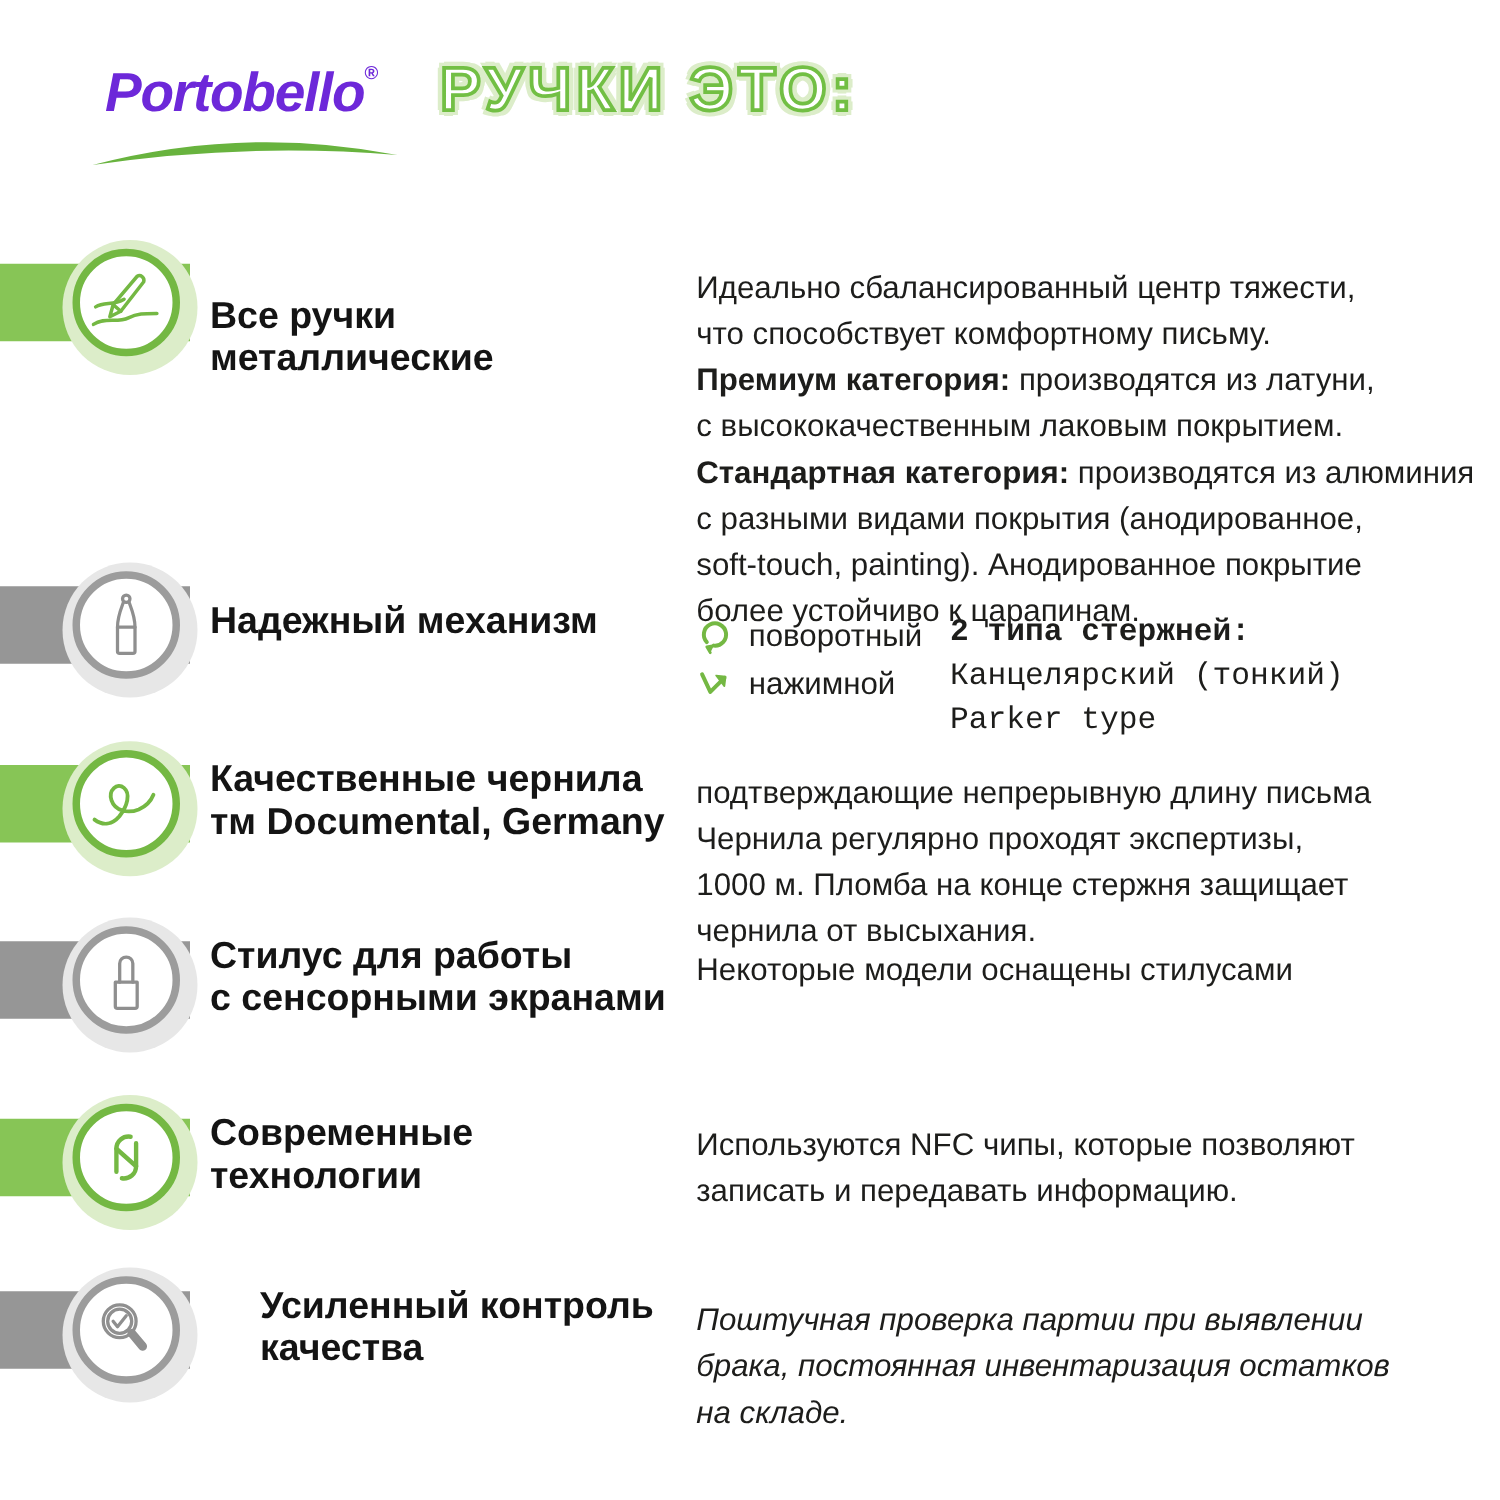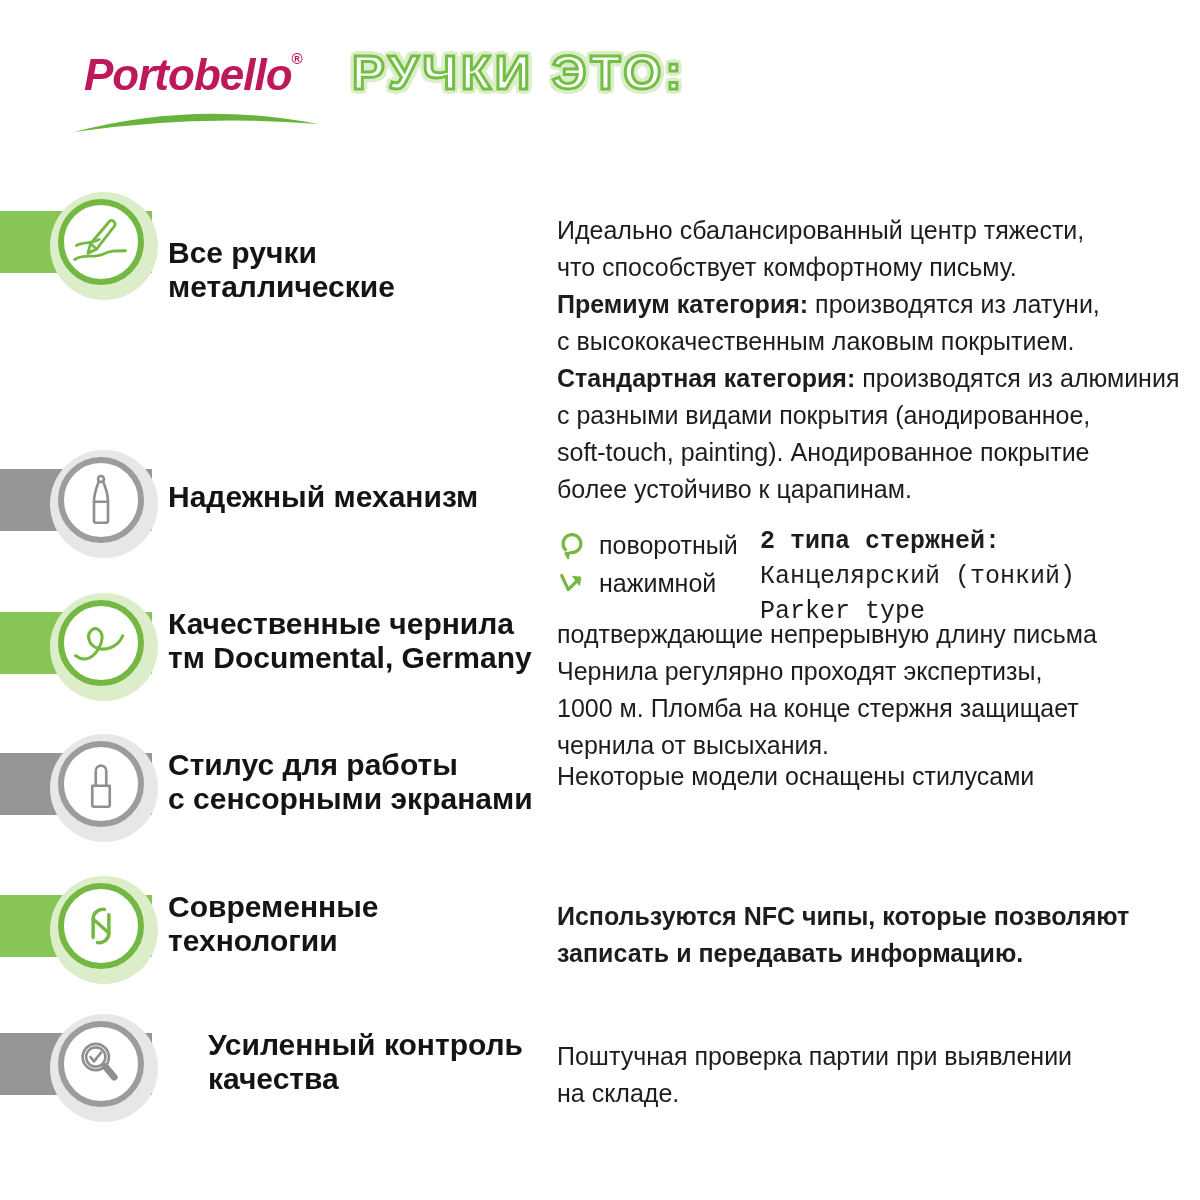--- a/index.html
+++ b/index.html
@@ -8,21 +8,21 @@
     font-family:"Liberation Sans","DejaVu Sans",sans-serif;
     background:#ffffff; position:relative; overflow:hidden;
     color:#1d1d1b;
   }
   #page { position:absolute; inset:0; }
 
   
   #logo-wrap { position:absolute; left:84px; top:50px; }
   #logo-text {
     font-size:44px; font-weight:bold; font-style:italic;
-    color:#be185d; letter-spacing:-1px;
+    color:#6d28d9; letter-spacing:-1px;
   }
   #logo-reg { font-size:15px; vertical-align:26px; font-style:normal; font-weight:bold; }
   #logo-swoosh { position:absolute; left:-14px; top:58px; }
   #page-title {
     position:absolute; left:352px; top:44px;
     font-size:49px; font-weight:bold; letter-spacing:4px;
     color:#ffffff;
     -webkit-text-stroke:3px #72bf44;
     text-shadow:
       -4px -4px 0 #dcedc9, 4px -4px 0 #dcedc9,
@@ -104,21 +104,21 @@
           <svg width="56" height="56" viewBox="0 0 64 64" fill="none" stroke="currentColor" stroke-width="3" stroke-linecap="round" stroke-linejoin="round">
             <circle cx="32" cy="8" r="3.4"></circle>
             <path d="M29.5,11 C27,18 24,24 24,34"></path>
             <path d="M34.5,11 C37,18 40,24 40,34"></path>
             <path d="M24,34 h16 v22 a2,2 0 0 1 -2,2 h-12 a2,2 0 0 1 -2,-2 Z"></path>
           </svg>
         </div>
     <div class="title" style="top: -20px;">
           <div>Надежный механизм</div>
         </div>
-  <div class="mech" style="top: -10px; margin-top: 36px;">
+  <div class="mech" style="top: -10px;">
           <div class="mech-item">
             <span class="mi-icon">
               <svg width="30" height="30" viewBox="0 0 32 32" fill="none" stroke="#74b843" stroke-width="3.4" stroke-linecap="round" stroke-linejoin="round">
                 <path d="M9,21 A9.5,9.5 0 1 1 15,24"></path>
                 <path d="M15,24 l-6,1 3,5" fill="#74b843" stroke-width="2.4"></path>
               </svg>
             </span>
             <span class="mi-label">поворотный</span>
           </div>
           <div class="mech-item">
@@ -180,39 +180,40 @@
           <svg width="56" height="56" viewBox="0 0 64 64" fill="none" stroke="currentColor" stroke-width="4" stroke-linecap="round" stroke-linejoin="round">
             <path d="M23,45 V24 c0,-7 6,-12 13,-11"></path>
             <path d="M41,19 V40 c0,7 -6,12 -13,11"></path>
             <path d="M23,24 L41,40"></path>
           </svg>
         </div>
     <div class="title" style="top: -36px;">
           <div>Современные</div>
           <div>технологии</div>
         </div>
-  <div class="body" style="top: -28px; font-weight: bold;">
+  <div class="body" style="top: -28px;">
           <div class="body-line"><span>Используются NFC чипы, которые позволяют</span></div>
           <div class="body-line"><span>записать и передавать информацию.</span></div>
         </div>
       </div>
       <div class="row" style="top: 1064px;">
     <div class="bar gray"></div>
     <div class="halo gray"></div>
     <div class="circle gray">
           <svg width="56" height="56" viewBox="0 0 64 64" fill="none" stroke="currentColor" stroke-width="3" stroke-linecap="round" stroke-linejoin="round">
             <circle cx="26" cy="24" r="15"></circle>
             <circle cx="26" cy="24" r="11"></circle>
             <path d="M20,24 l4,5 8,-10"></path>
             <path d="M37,35 l10,12" stroke-width="8"></path>
           </svg>
         </div>
     <div class="title" style="top: -36px; margin-left: 40px;">
           <div>Усиленный контроль</div>
           <div>качества</div>
         </div>
-  <div class="body" style="top: -26px;">
+  <div class="body" style="top: -26px; font-style: italic;">
           <div class="body-line"><span>Поштучная проверка партии при выявлении</span></div>
+          <div class="body-line"><span>брака, постоянная инвентаризация остатков</span></div>
           <div class="body-line"><span>на складе.</span></div>
         </div>
       </div>
     </div>
 </div>
 
 </body></html>

